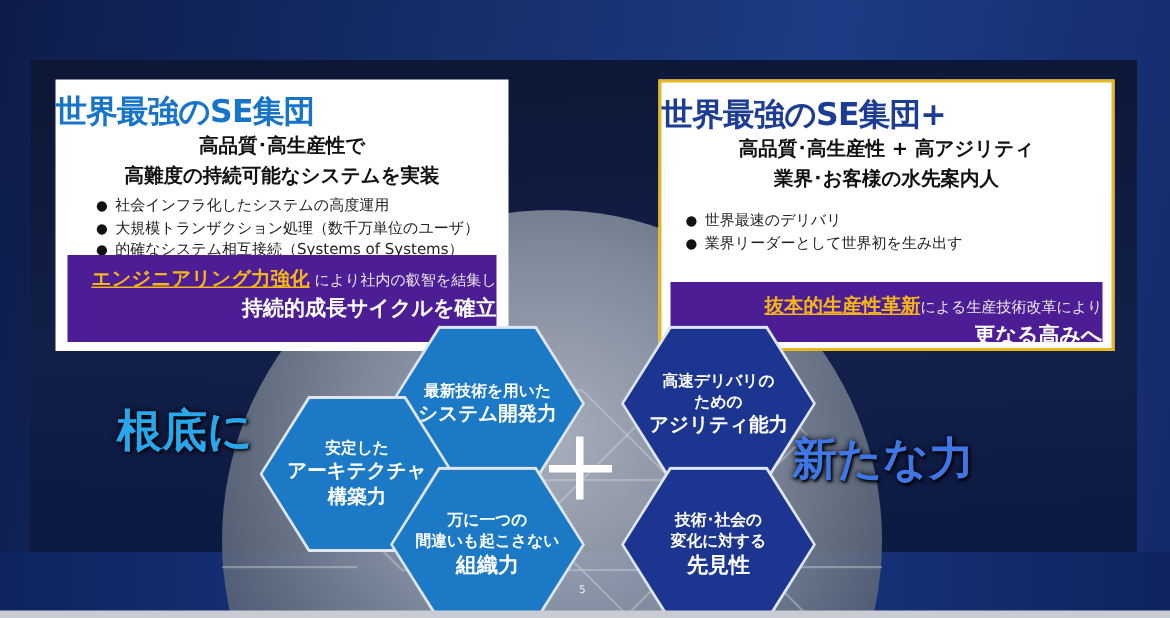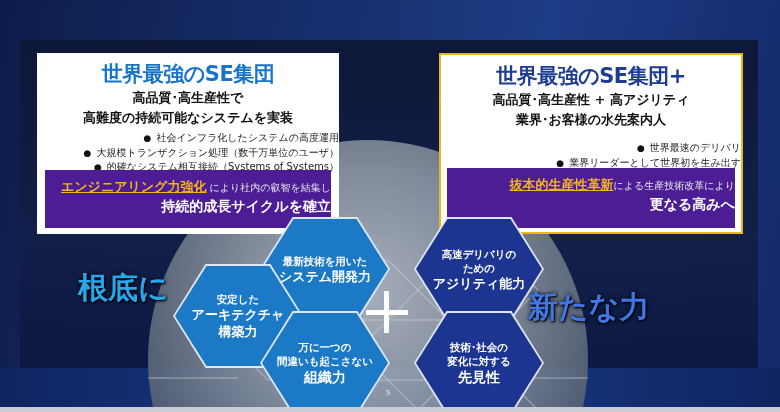--- a/index.html
+++ b/index.html
@@ -23,38 +23,38 @@
     background: radial-gradient(circle at 50% 35%, #b7bec8 0%, #8d96a4 35%, #5a6577 65%, #2c3a58 100%);
     opacity:0.9;
   }
   .hexgrid { position:absolute; left:148px; top:140px; width:440px; height:272px; }
   .card {
     position:absolute; background:#fff; padding:0;
   }
   .card-left { left:37px; top:53px; width:302px; height:181px; }
   .card-right { left:439px; top:53px; width:304px; height:181px; border:2px solid #e8b81e; }
   .card-title {
-    text-align:center; font-weight:bold; font-size:21px; letter-spacing:-0.5px;
+    text-align:left; font-weight:bold; font-size:21px; letter-spacing:-0.5px;
     margin-top:8px; line-height:26px;
   }
   .card-left .card-title { color:#1774c9; }
   .card-right .card-title { color:#1d3c94; }
   .plus-mark { color:#1d3c94; font-weight:bold; }
   .card-sub {
     text-align:center; font-weight:bold; font-size:13px; color:#111; line-height:18px; margin-top:2px;
   }
-  .bullets { list-style:none; margin-top:4px; padding-left:27px;text-align:right; }
+  .bullets { list-style:none; margin-top:4px; padding-left:27px; }
   .card-right .bullets { margin-top:12px; padding-left:16px; }
   .bullets li { font-size:10px; line-height:13.5px; color:#222; }
   .bullets li .dot { font-size:9px; margin-right:5px; color:#111; }
   .black-box {
     position:absolute; left:8px; right:8px; bottom:6px; height:58px; background:#4c1d95;
     text-align:right; color:#fff;
   }
-  .card-right .black-box { left:6px; right:6px; bottom:4px; height:60px; }
+  .card-right .black-box { left:6px; right:6px; bottom:4px; height:40px; }
   .black-box .line1 { margin-top:10px; font-size:10px; line-height:14px; color:#e8e8e8; }
   .black-box .hl { color:#f4b51a; font-weight:bold; font-size:13px; text-decoration:underline; }
   .black-box .line2 { font-weight:bold; font-size:14px; line-height:20px; margin-top:1px; }
   .big-label {
     position:absolute; font-weight:bold; font-size:30px; line-height:36px;
     text-shadow: 0 0 4px #000, 1px 1px 2px #000;
   }
   .label-left { left:78px; top:270px; color:#29a7ec; }
   .label-right { left:528px; top:289px; color:#3f78e6; }
   .hex {

